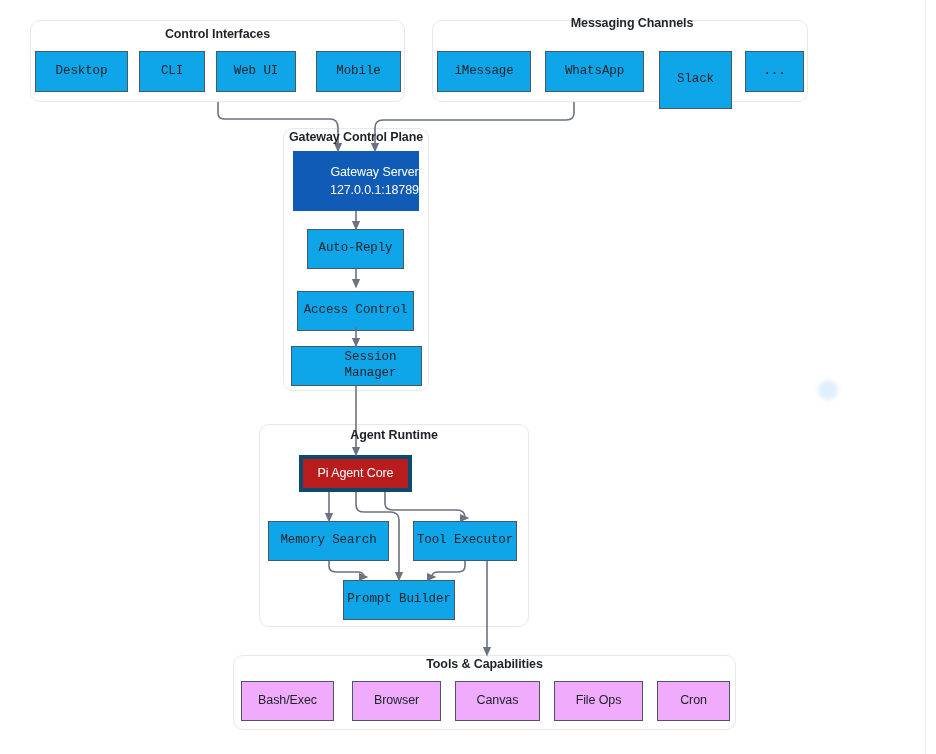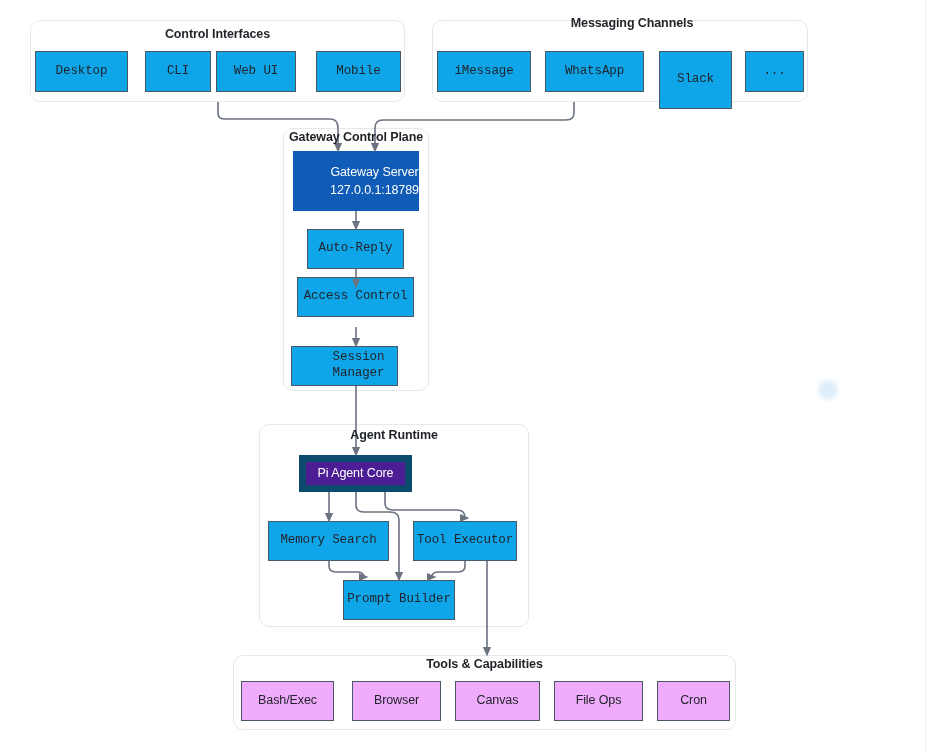--- a/index.html
+++ b/index.html
@@ -75,22 +75,22 @@
     color: #20252b;
   }
   .node-darkblue {
     background: #0f5bb5;
     border: none;
     color: #ffffff;
     flex-direction: column;
     line-height: 1.45;
   }
   .node-brightblue {
-    background: #4c1d95;
-    border: 7px solid #0c4a6e;
+    background: #b91c1c;
+    border: 4px solid #0c4a6e;
     color: #ffffff;
   }
   
   #artifact-blob {
     position: absolute;
     border-radius: 50%;
     background: #d6e9fa;
     opacity: 0.75;
     filter: blur(2px);
     z-index: 0;
@@ -111,21 +111,21 @@
 
   <div id="right-edge-line" style="left: 925px;"></div>
   <div id="artifact-blob" style="left: 818px; top: 380px; width: 20px; height: 20px; background: rgb(214, 233, 250);"></div>
 
   <div id="groups-layer">
       <div class="group-box" style="left: 30px; top: 20px; width: 375px; height: 82px;"></div>
       <div class="group-title" style="left: 30px; width: 375px; top: 27px; z-index: 4; position: absolute;">Control Interfaces</div>
       <div class="node node-blue" style="left: 35px; top: 51px; width: 93px; height: 41px;">
         <span>Desktop</span>
       </div>
-      <div class="node node-blue" style="left: 145px; top: 51px; width: 66px; height: 41px;">
+      <div class="node node-blue" style="left: 139px; top: 51px; width: 66px; height: 41px;">
         <span>CLI</span>
       </div>
       <div class="node node-blue" style="left: 216px; top: 51px; width: 80px; height: 41px;">
         <span>Web UI</span>
       </div>
       <div class="node node-blue" style="left: 316px; top: 51px; width: 85px; height: 41px;">
         <span>Mobile</span>
       </div>
       <div class="group-box" style="left: 432px; top: 20px; width: 376px; height: 82px;"></div>
       <div class="group-title" style="left: 432px; width: 376px; top: 16px; z-index: 4; position: absolute; padding-left: 12px;">Messaging Channels</div>
@@ -143,24 +143,24 @@
       </div>
       <div class="group-box" style="left: 283px; top: 128px; width: 146px; height: 263px;"></div>
       <div class="group-title" style="left: 283px; width: 146px; top: 130px; z-index: 4; position: absolute;">Gateway Control Plane</div>
       <div class="node node-darkblue" style="left: 293px; top: 151px; width: 126px; height: 60px; padding-left: 37px;">
         <span>Gateway Server</span>
         <span>127.0.0.1:18789</span>
       </div>
       <div class="node node-blue" style="left: 307px; top: 229px; width: 97px; height: 40px;">
         <span>Auto-Reply</span>
       </div>
-      <div class="node node-blue" style="left: 297px; top: 277px; width: 117px; height: 40px;">
+      <div class="node node-blue" style="left: 297px; top: 291px; width: 117px; height: 40px;">
         <span>Access Control</span>
       </div>
-      <div class="node node-blue" style="left: 291px; top: 346px; width: 107px; height: 40px; padding-left: 28px;">
+      <div class="node node-blue" style="left: 291px; top: 346px; width: 131px; height: 40px; padding-left: 28px;">
         <span>Session Manager</span>
       </div>
       <div class="group-box" style="left: 259px; top: 424px; width: 270px; height: 203px;"></div>
       <div class="group-title" style="left: 259px; width: 270px; top: 428px; z-index: 4; position: absolute;">Agent Runtime</div>
       <div class="node node-brightblue" style="left: 299px; top: 455px; width: 113px; height: 37px;">
         <span>Pi Agent Core</span>
       </div>
       <div class="node node-blue" style="left: 268px; top: 521px; width: 121px; height: 40px;">
         <span>Memory Search</span>
       </div>

